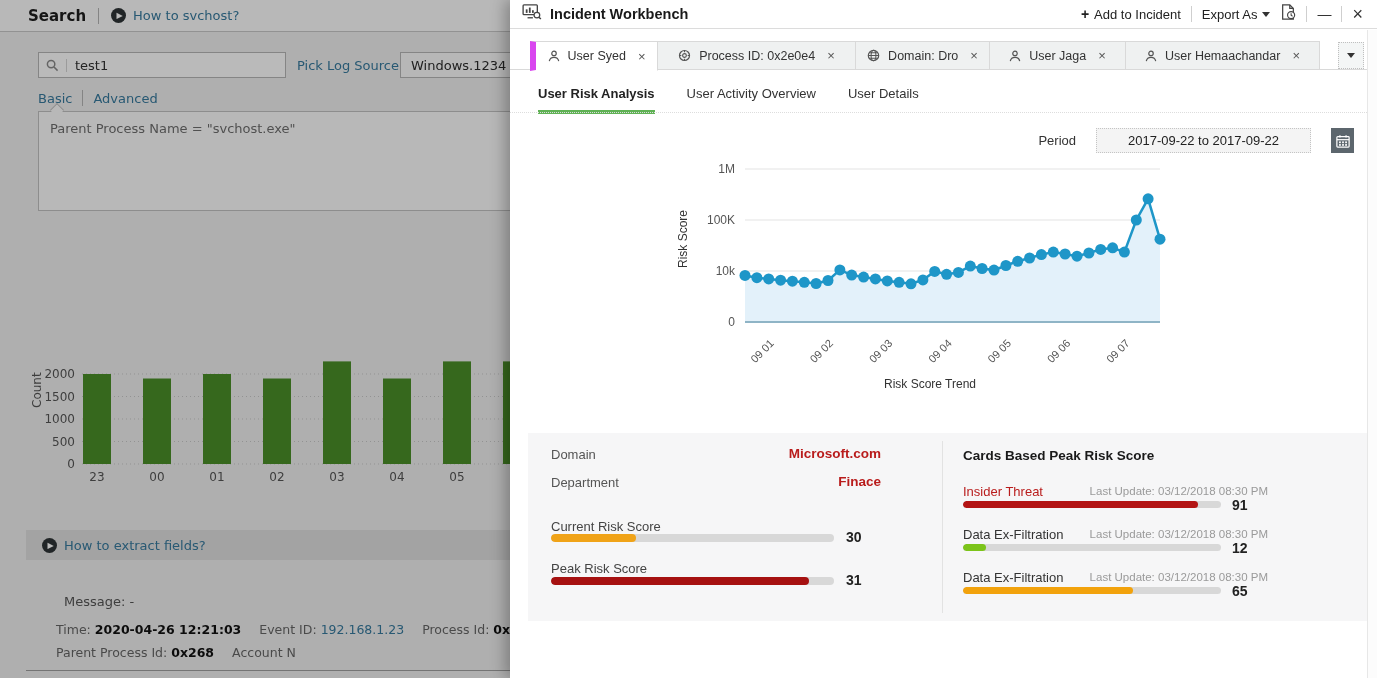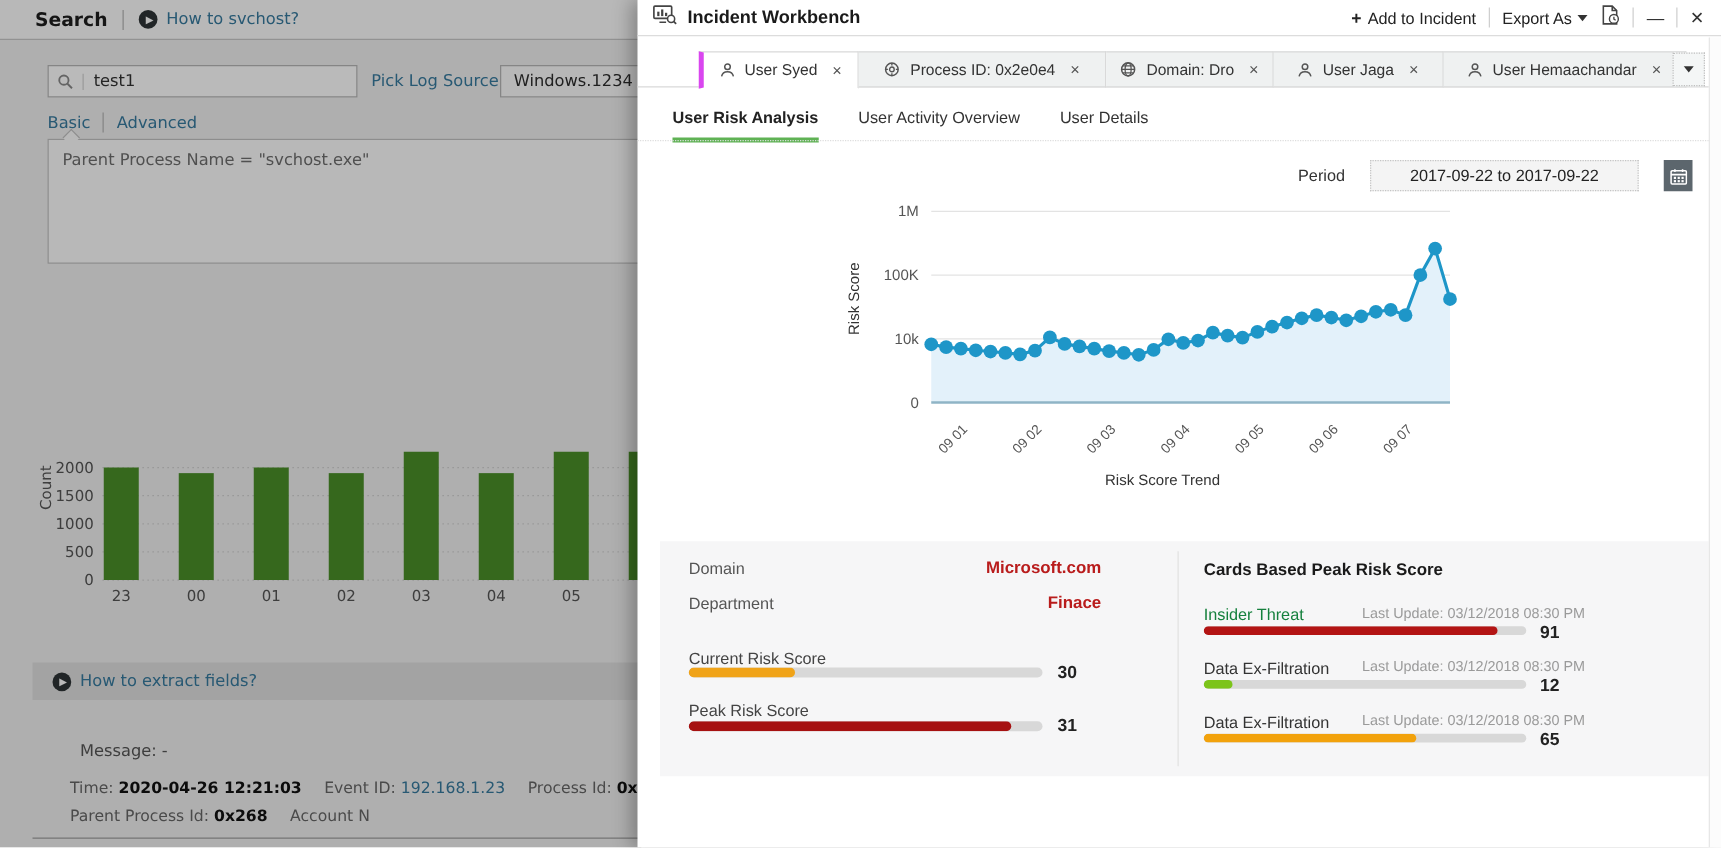--- a/index.html
+++ b/index.html
@@ -55,21 +55,21 @@
                 border-top:5px solid #333; display:inline-block; }
   .hdr-div { width:1px; height:16px; background:#cfcfcf; }
   .wb-min { font-size:14px; color:#333; cursor:pointer; }
   .wb-close { font-size:18px; color:#333; cursor:pointer; line-height:1; }
 
   .tabsbar { position:absolute; left:0; top:41px; width:867px; height:29px; border-bottom:1px solid #d9d9d9;
              display:flex; padding-left:20px; }
   .etab { height:29px; background:#eff1f1; border:1px solid #d9d9d9; border-left:none; display:flex;
           align-items:center; justify-content:center; gap:8px; font-size:12.5px; color:#333;
           cursor:pointer; white-space:nowrap; overflow:hidden; }
-  .etab:first-child { border-left:4px solid #d946ef;margin-left:29px; }
+  .etab:first-child { border-left:6px solid #d946ef; }
   .etab.active { background:#fff; border-bottom:1px solid #fff; height:30px; }
   .tab-x { color:#555; font-size:13px; margin-left:4px; cursor:pointer; }
   .tab-ic { display:flex; align-items:center; }
   .tab-overflow { position:absolute; right:13px; top:42px; width:26px; height:27px; background:#f4f6f6;
                   border:1px dotted #bfbfbf; display:flex; align-items:center; justify-content:center; cursor:pointer; }
 
   .subtabs { position:absolute; left:28px; top:86px; display:flex; gap:32px; }
   .stab { font-size:13px; color:#333; padding-bottom:9px; cursor:pointer; }
   .stab.active { font-weight:bold; color:#222; border-bottom:4px solid #5fb254; }
   .subtab-line { position:absolute; left:0; top:112px; width:867px; border-bottom:1px dotted #ddd; }
@@ -385,21 +385,21 @@
       <span class="score-num" style="position:absolute; left:318px; top:96px;">30</span>
 
       <span class="kv-label" style="position:absolute; left:23px; top:128px; color:#444;">Peak Risk Score</span>
       <div class="track" style="position:absolute; left:23px; top:144px; width:283px; height:8px;">
         <div class="fill" style="width: 91%; background: rgb(166, 17, 17);"></div>
       </div>
       <span class="score-num" style="position:absolute; left:318px; top:139px;">31</span>
 
       <span class="card-title">Cards Based Peak Risk Score</span>
 
-      <span class="kv-label" style="position:absolute; left:435px; top:51px; color:#15803d;">Insider Threat</span>
+      <span class="kv-label" style="position:absolute; left:435px; top:51px; color:#b91c1c;">Insider Threat</span>
       <span class="upd" style="position:absolute; left:435px; top:52px; width:305px; text-align:right;">Last Update: 03/12/2018 08:30 PM</span>
       <div class="track" style="position:absolute; left:435px; top:68px; width:258px; height:7px;">
         <div class="fill" style="width: 91%; background: rgb(179, 20, 20);"></div>
       </div>
       <span class="score-num" style="position:absolute; left:704px; top:64px;">91</span>
 
       <span class="kv-label" style="position:absolute; left:435px; top:94px; color:#333;">Data Ex-Filtration</span>
       <span class="upd" style="position:absolute; left:435px; top:95px; width:305px; text-align:right;">Last Update: 03/12/2018 08:30 PM</span>
       <div class="track" style="position:absolute; left:435px; top:111px; width:258px; height:7px;">
         <div class="fill" style="width: 9%; background: rgb(124, 196, 26);"></div>

